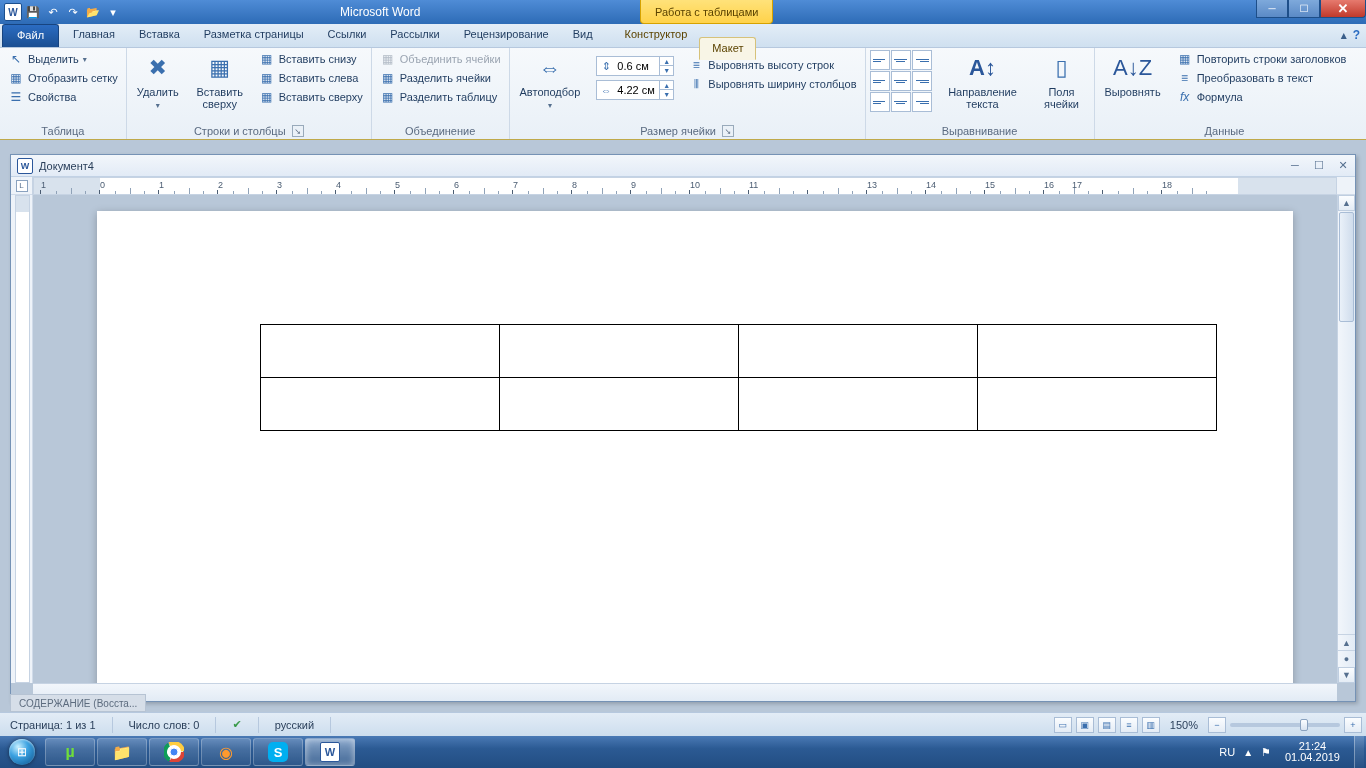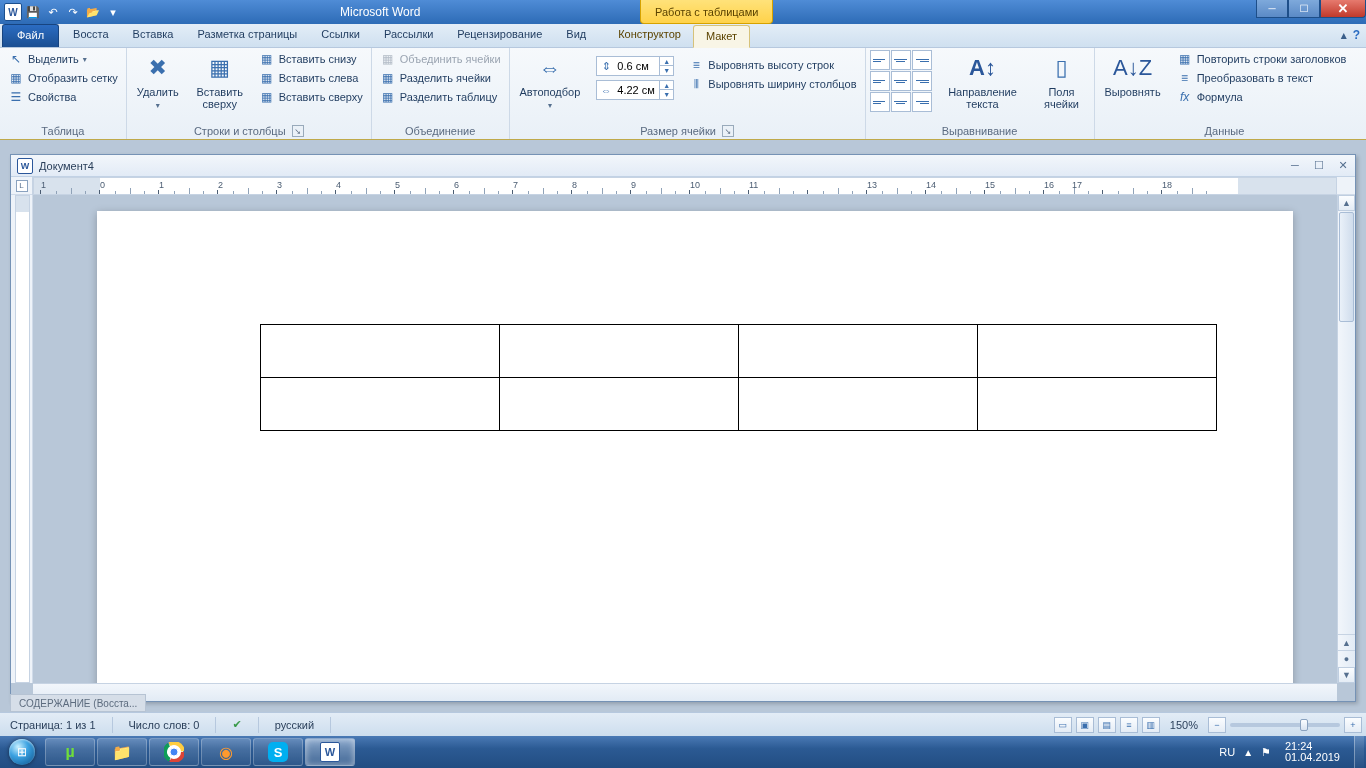--- a/index.html
+++ b/index.html
@@ -14,21 +14,21 @@
 .titlebar .tool-context { position: absolute; left: 640px; top: 0; height: 24px; background: linear-gradient(#ffe27a, #ffd24a); color: #5b4300; display: flex; align-items: center; padding: 0 14px; border-radius: 0 0 4px 4px; font-size: 11px; border: 1px solid #d6a200; border-top: none; }
 .titlebar .win-controls { position: absolute; right: 0; top: 0; display: flex; }
 .titlebar .win-controls .wc { width: 32px; height: 18px; display: flex; align-items: center; justify-content: center; border: 1px solid #1d4e89; border-top: none; background: linear-gradient(#7ea9db,#5b8ac6); color: #fff; font-size: 10px; cursor: pointer; }
 .titlebar .win-controls .wc.close { background: linear-gradient(#e67a6e,#c1392b); width: 46px; border-radius: 0 0 4px 0; font-weight: bold; font-size: 13px; }
 
 
 .tabsrow { height: 24px; background: linear-gradient(#e3edf7,#cfe0f0); border-bottom: 1px solid #b6c8de; display: flex; padding-left: 2px; position: relative; }
 .tabsrow .file { background: linear-gradient(#2b6cc2,#1b4f92); color: #fff; padding: 4px 14px; border-radius: 3px 3px 0 0; margin-right: 2px; border: 1px solid #174480; border-bottom: none; cursor: pointer; }
 .tabsrow .tab { padding: 4px 12px 5px; color: #1f3b5f; cursor: pointer; }
 .tabsrow .tab.ctx { color: #5b4300; }
-.tabsrow .tab.active { background: #f5f9fc; border: 1px solid #b6c8de; border-bottom: 1px solid #f5f9fc; border-radius: 3px 3px 0 0; position: relative; top: 1px; }
+.tabsrow .tab.active { background: #f5f9fc; border: 1px solid #b6c8de; border-bottom: 1px solid #f5f9fc; border-radius: 3px 3px 0 0; position: relative; top: 13px; }
 .tabsrow .tab.ctx.active { background: #f8f5e6; border-color: #d6c27a; border-bottom-color: #f8f5e6; }
 .tabsrow .help { position: absolute; right: 6px; top: 4px; display: flex; gap: 6px; color: #3a5e8a; }
 .tabsrow .help span { cursor: pointer; font-size: 12px; }
 
 
 .ribbon { height: 92px; background: linear-gradient(#f6f9fc,#e9f0f7); border-bottom: 1px solid #bfa94a; display: flex; }
 .grp { border-right: 1px solid #cdd9e7; display: flex; flex-direction: column; padding: 2px 4px 0; }
 .grp .body { flex: 1; display: flex; align-items: flex-start; gap: 4px; }
 .grp .label { text-align: center; color: #5a6a80; font-size: 10px; padding: 1px 0 2px; display: flex; justify-content: center; gap: 6px; align-items: center; }
 .grp .label .dlg { width: 12px; height: 12px; border: 1px solid #9ab; font-size: 8px; display: flex; align-items: center; justify-content: center; color: #5a6a80; cursor: pointer; }
@@ -99,21 +99,21 @@
 .zoom-slider .knob { position:absolute; top:-4px; width:8px; height:12px; background:linear-gradient(#fbfdff,#d8e3f0); border:1px solid #8aa2bf; border-radius:2px; }
 
 
 .taskbar { position:absolute; left:0; right:0; bottom:0; height:32px; background:linear-gradient(#4a7ab5,#2b5a93 40%,#224d82); display:flex; align-items:center; }
 .taskbar .start { width:44px; height:32px; display:flex; align-items:center; justify-content:center; cursor:pointer; }
 .taskbar .start .orb { width:26px; height:26px; border-radius:50%; background:radial-gradient(circle at 35% 30%, #c9f0ff, #3aa1e1 40%, #0c4f87); box-shadow:0 0 4px rgba(0,0,0,.5), inset 0 1px 2px rgba(255,255,255,.6); display:flex; align-items:center; justify-content:center; }
 .taskbar .start .orb span { color:#fff; font-size:12px; }
 .taskbar .tbtn { width:50px; height:28px; margin:0 1px; border:1px solid rgba(255,255,255,.25); border-radius:3px; background:linear-gradient(rgba(255,255,255,.18),rgba(255,255,255,.05)); display:flex; align-items:center; justify-content:center; cursor:pointer; }
 .taskbar .tbtn.active { background:linear-gradient(rgba(255,255,255,.4),rgba(255,255,255,.15)); box-shadow:inset 0 0 6px rgba(255,255,255,.5); }
 .taskbar .tray { margin-left:auto; display:flex; align-items:center; gap:8px; color:#fff; padding-right:2px; }
-.taskbar .tray .clock { font-size:10px; line-height:11px; padding:0 6px; }
+.taskbar .tray .clock { text-align:center; font-size:10px; line-height:11px; padding:0 6px; }
 .taskbar .tray .showdesk { width:10px; height:32px; border-left:1px solid rgba(255,255,255,.35); background:linear-gradient(rgba(255,255,255,.15),rgba(255,255,255,.02)); cursor:pointer; }
 
 
 svg { display:block; }
 
 </style>
 </head>
 <body>
 
 <div class="titlebar">
@@ -129,21 +129,21 @@
   <div class="tool-context">Работа с таблицами</div>
   <div class="win-controls">
     <div class="wc">─</div>
     <div class="wc">☐</div>
     <div class="wc close">✕</div>
   </div>
 </div>
 
 <div class="tabsrow">
   <div class="file">Файл</div>
-  <div class="tab">Восста</div>
+  <div class="tab">Главная</div>
   <div class="tab">Вставка</div>
   <div class="tab">Разметка страницы</div>
   <div class="tab">Ссылки</div>
   <div class="tab">Рассылки</div>
   <div class="tab">Рецензирование</div>
   <div class="tab">Вид</div>
   <div style="width:8px;"></div>
   <div class="tab ctx">Конструктор</div>
   <div class="tab ctx active">Макет</div>
   <div class="help">

